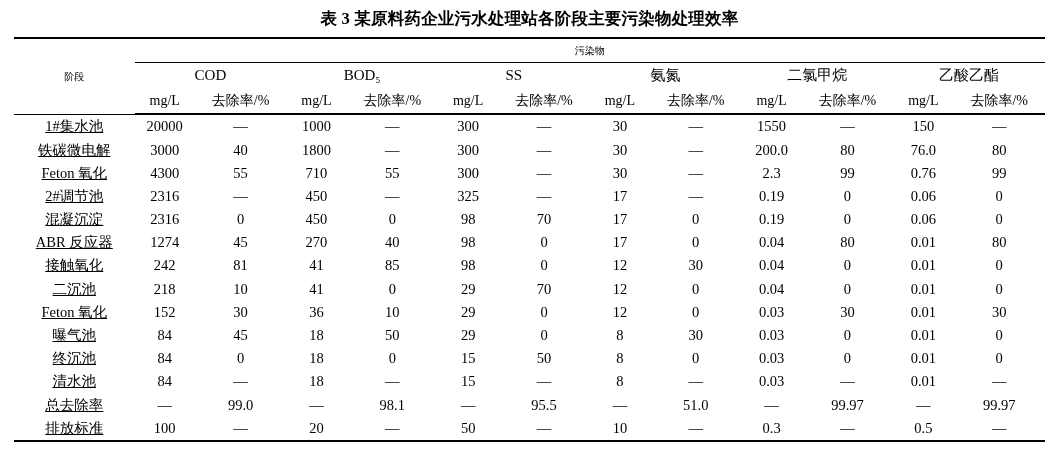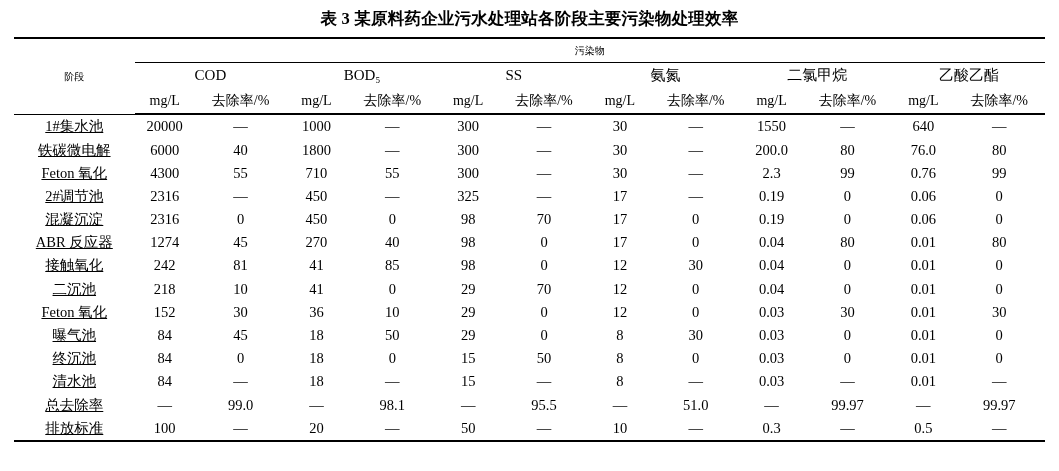--- a/index.html
+++ b/index.html
@@ -131,27 +131,27 @@
         <td>20000</td>
         <td>—</td>
         <td>1000</td>
         <td>—</td>
         <td>300</td>
         <td>—</td>
         <td>30</td>
         <td>—</td>
         <td>1550</td>
         <td>—</td>
-        <td>640</td>
+        <td>150</td>
         <td>—</td>
       </tr>
 
       <tr class="body-row">
         <td class="stage-cell">铁碳微电解</td>
-        <td>6000</td>
+        <td>3000</td>
         <td>40</td>
         <td>1800</td>
         <td>—</td>
         <td>300</td>
         <td>—</td>
         <td>30</td>
         <td>—</td>
         <td>200.0</td>
         <td>80</td>
         <td>76.0</td>

